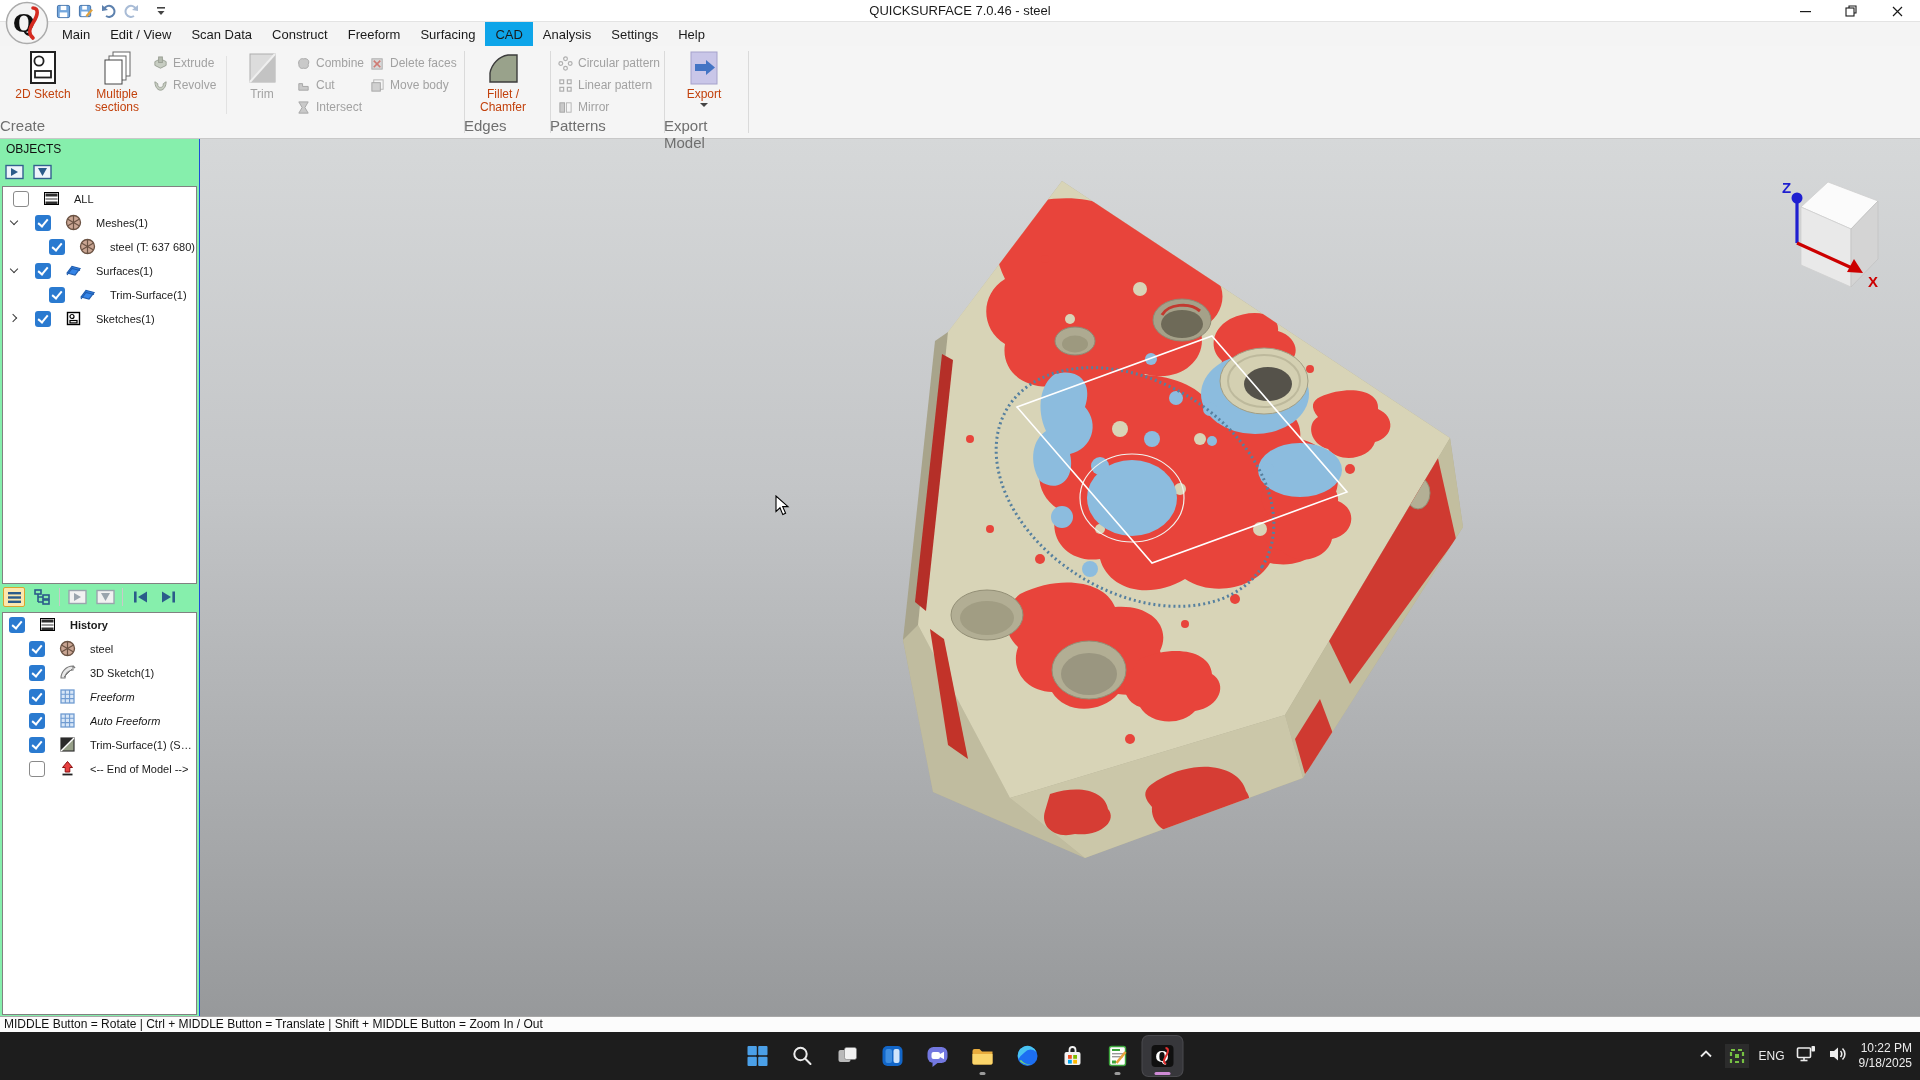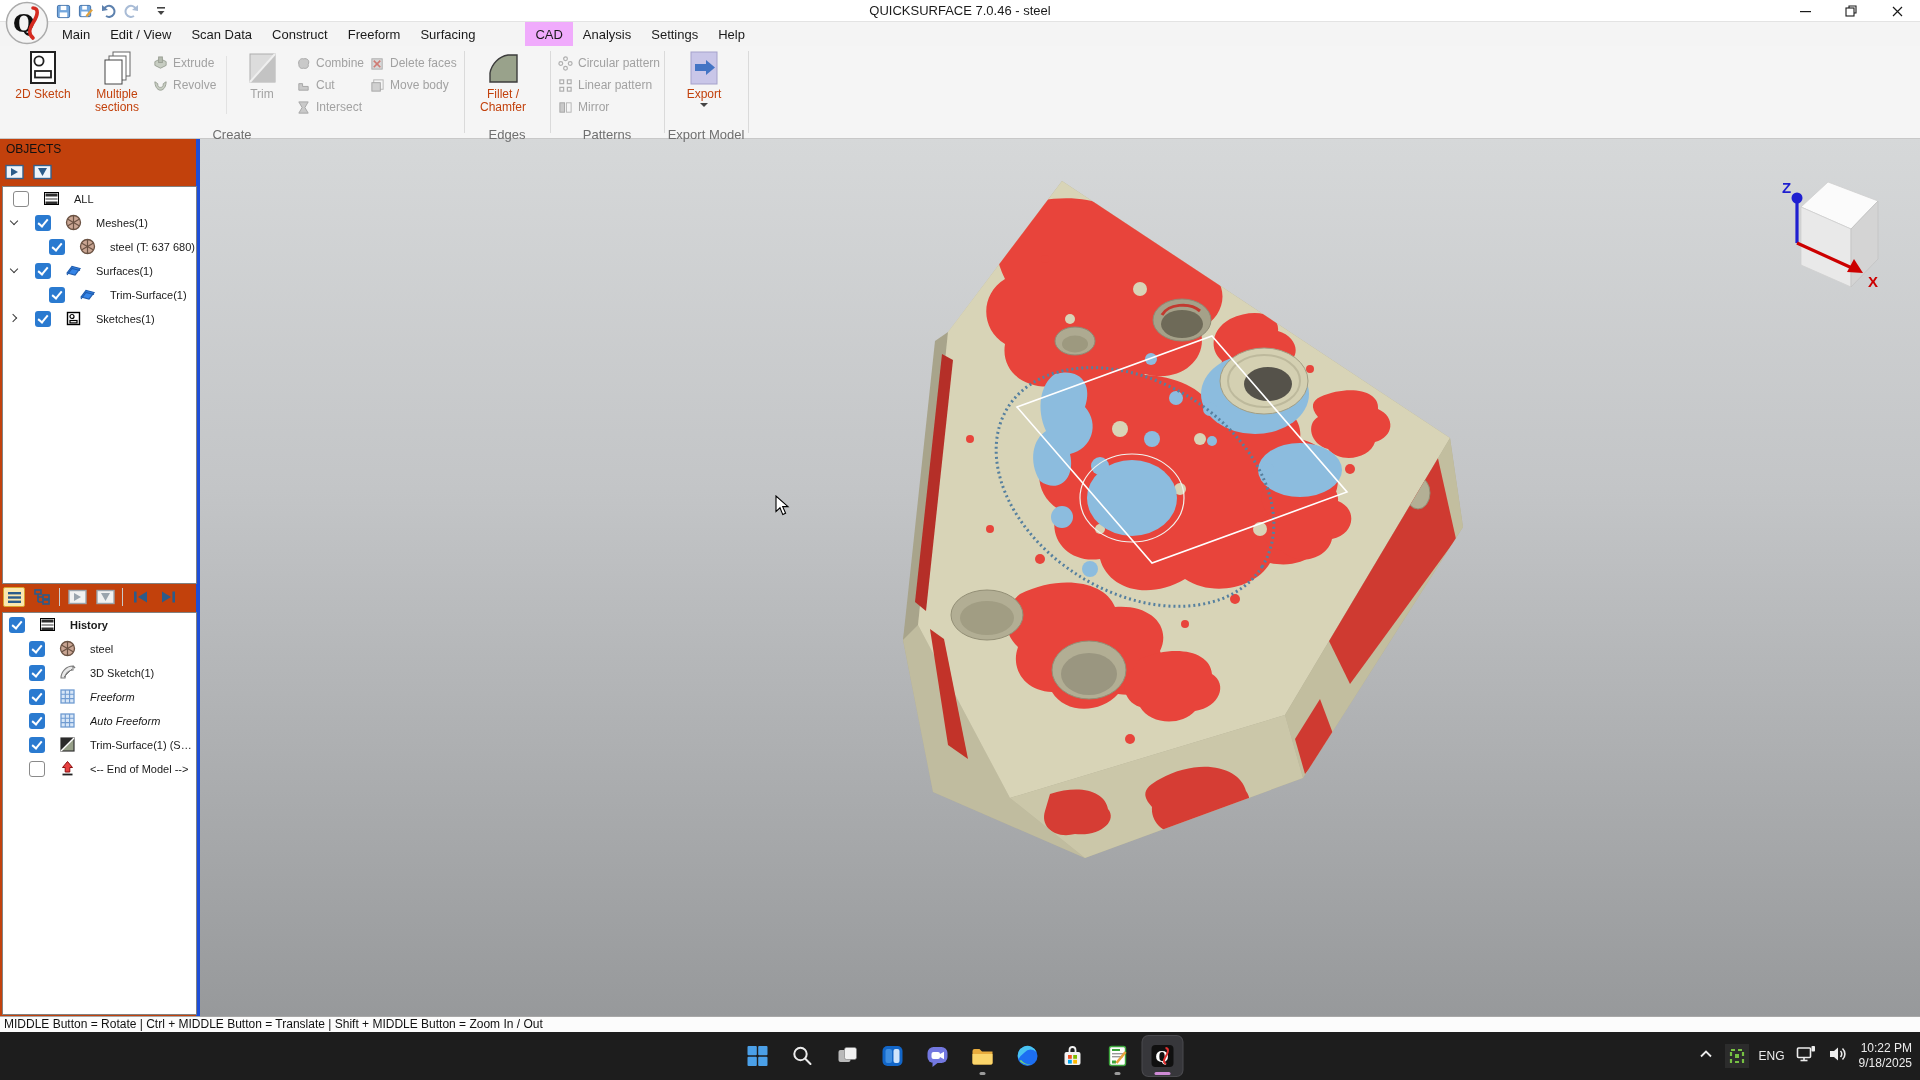--- a/index.html
+++ b/index.html
@@ -9,36 +9,36 @@
   
   #titlebar { position:absolute; left:0; top:0; width:1920px; height:22px; background:#ffffff; border-bottom:1px solid #e3e3e3; z-index:40; }
   #title-text { position:absolute; left:0; top:0; width:100%; text-align:center; font-size:13px; color:#1a1a1a; line-height:22px; pointer-events:none; }
   .winbtn { position:absolute; top:0; width:46px; height:22px; display:flex; align-items:center; justify-content:center; color:#1a1a1a; }
   #app-logo { position:absolute; left:5px; top:1px; width:44px; height:44px; z-index:60; }
   .qat { position:absolute; top:3px; width:18px; height:16px; display:flex; align-items:center; justify-content:center; }
 
   
   #menubar { position:absolute; left:0; top:22px; width:1920px; height:24px; background:#f4f4f4; display:flex; align-items:stretch; padding-left:52px; z-index:30; }
   .mtab { font-size:13px; color:#1a1a1a; padding:0 10px; display:flex; align-items:center; }
-  .mtab.active { background:#f0abfc;margin-left:40px; }
+  .mtab.active { background:#0ea5e9; }
 
   
   #ribbon { position:absolute; left:0; top:46px; width:1920px; height:93px; background:#f5f5f5; border-bottom:1px solid #c8c8c8; z-index:20; }
   .rsep { position:absolute; top:5px; height:82px; width:1px; background:#dadada; }
   .rsep.inner { top:10px; height:58px; background:#e2e2e2; }
   .rb-big { position:absolute; top:2px; text-align:center; }
   .rb-big .ric { height:40px; display:flex; align-items:center; justify-content:center; }
   .rb-big .rlb { font-size:12px; line-height:13px; color:#c2410c; }
   .rb-big.dis .rlb { color:#a2a2a2; }
   .rb-small { position:absolute; display:flex; align-items:flex-start; gap:5px; font-size:12px; color:#a2a2a2; white-space:nowrap; }
-  .grp-label { position:absolute; top:81px; font-size:13px; color:#6f6f6f; text-align:center; }
+  .grp-label { position:absolute; top:71px; font-size:15px; color:#6f6f6f; text-align:left; }
   .caret-dn { width:0; height:0; border-left:4px solid transparent; border-right:4px solid transparent; border-top:4px solid #444; margin:2px auto 0; }
 
   
-  #left-panel { position:absolute; left:0; top:139px; width:200px; height:877px; background:#c2410c; border-right:4px solid #1d4ed8; z-index:10;padding-left:9px; }
+  #left-panel { position:absolute; left:0; top:139px; width:200px; height:877px; background:#86efac; border-right:1px solid #1d4ed8; z-index:10;padding-left:9px; }
   .panel-header { position:absolute; left:6px; font-size:12px; color:#111; }
   .tool-row { position:absolute; left:3px; display:flex; gap:6px; align-items:center; }
   .tbtn { width:22px; height:20px; display:flex; align-items:center; justify-content:center; }
   .tbtn.sel { background:#fbe7ae; border:1px solid #d9a42e; border-radius:2px; }
   .tsep { width:1px; height:18px; background:#c9c9c9; }
   .tree-box { position:absolute; left:2px; width:195px; background:#ffffff; border:1px solid #818181; overflow:hidden; }
   .trow { display:flex; align-items:center; height:24px; gap:14px; font-size:11px; color:#1a1a1a; white-space:nowrap; }
   .trow .lbl { overflow:hidden; text-overflow:ellipsis; }
   .ital { font-style:italic; }
   .bold { font-weight:bold; }

